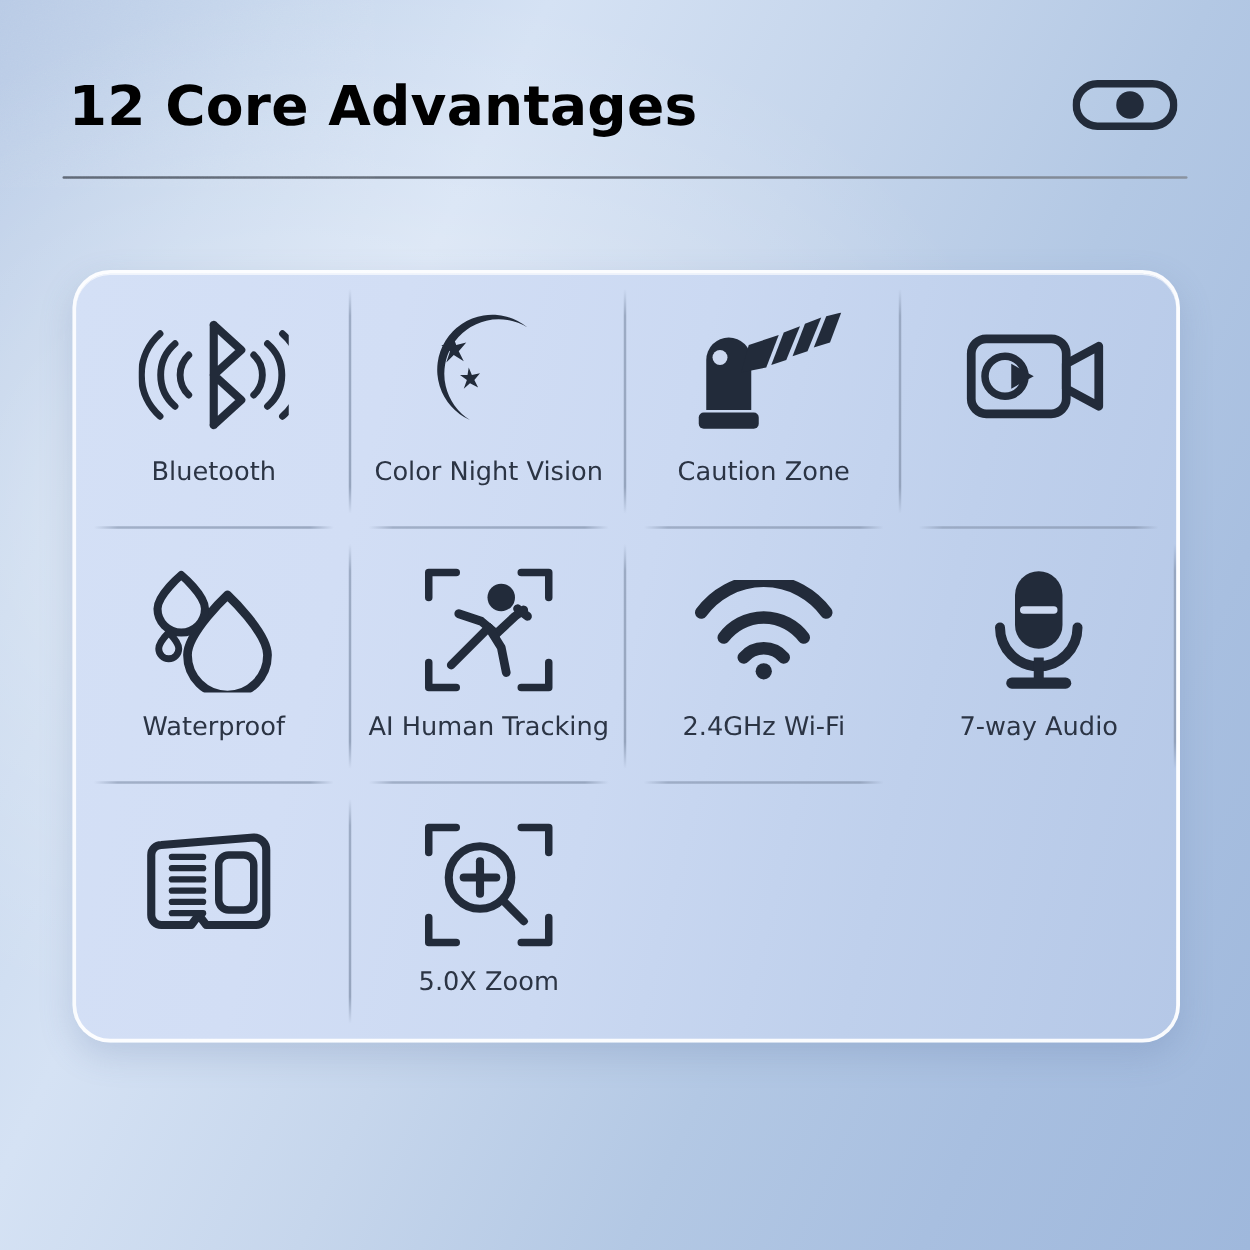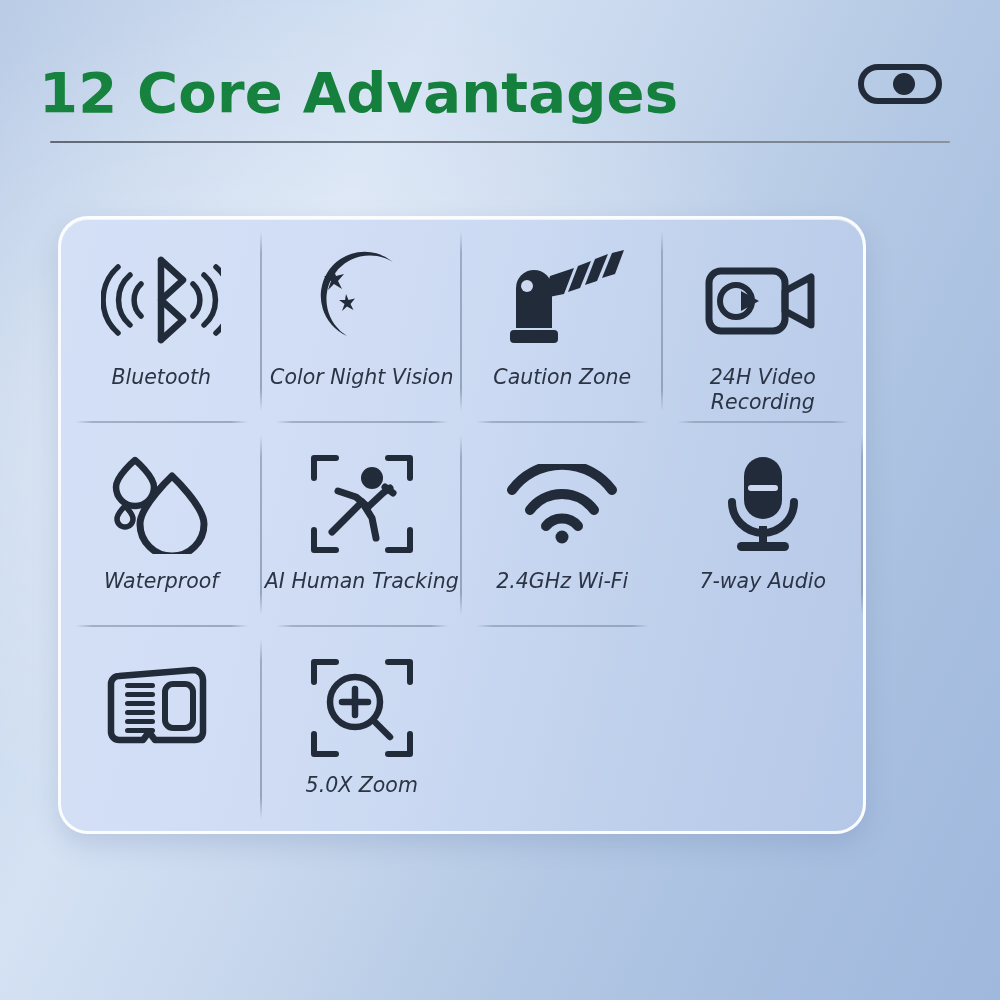--- a/index.html
+++ b/index.html
@@ -31,26 +31,26 @@
   
   #header {
     position: absolute;
     left: 0; top: 0;
     width: 1000px;
     height: 150px;
   }
 
   #page-title {
     position: absolute;
-    left: 39px;
+    left: 55px;
     top: 60px;
-    font-size: 56px;
+    font-size: 44px;
     font-weight: 700;
     letter-spacing: 0.2px;
-    color: #15803d;
+    color: #000000;
     white-space: nowrap;
     font-family: "DejaVu Sans", sans-serif;
   }
 
   #toggle-icon {
     position: absolute;
     right: 58px;
     top: 64px;
     width: 84px;
     height: 40px;
@@ -64,31 +64,30 @@
     height: 2px;
     background: linear-gradient(90deg, #5f6876 0%, #6b737f 55%, #8a93a0 100%);
     border-radius: 1px;
   }
 
   
   #advantages-card {
     position: absolute;
     left: 58px;
     top: 216px;
-    width: 808px;
+    width: 886px;
     height: 618px;
     border-radius: 30px;
     border: 3px solid rgba(255,255,255,0.92);
     background:
       linear-gradient(104deg, #d4e0f6 0%, #d2def5 26%, #cbd9f2 50%, #bfd0ec 74%, #b5c8e7 100%);
     box-shadow:
       0 10px 26px rgba(90,115,160,0.22),
       inset 0 1px 0 rgba(255,255,255,0.65);
     overflow: hidden;
-    font-style: italic;
   }
 
   #grid {
     position: absolute;
     inset: 0;
     display: grid;
     grid-template-columns: repeat(4, 1fr);
     grid-template-rows: repeat(3, 1fr);
   }
 
@@ -210,22 +209,20 @@
       <div class="cell-icon">
         <svg viewBox="0 0 120 90" width="120" height="90">
           <g fill="none" stroke="#222b3a" stroke-width="7" stroke-linejoin="round" stroke-linecap="round">
             <rect x="6" y="16" width="76" height="60" rx="12"></rect>
             <path d="M82 36 L108 22 L108 70 L82 56 Z"></path>
             <path d="M33 30 A16 16 0 1 0 33 62 A16 16 0 1 0 33 30 Z" stroke-width="6"></path>
           </g>
           <path d="M38 36 L56 46 L38 56 Z" fill="#222b3a"></path>
         </svg>
       </div>
-      <div class="cell-label">24H Video
-Recording</div>
     </div>
 
     <div class="cell vline hline">
       <div class="cell-icon">
         <svg viewBox="0 0 110 100" width="110" height="100">
           <g fill="none" stroke="#222b3a" stroke-width="7" stroke-linejoin="round">
             <path d="M66 22 C66 22 98 52 98 70 A32 32 0 0 1 34 70 C34 52 66 22 66 22 Z"></path>
             <path d="M29 6 C29 6 48 22 48 33 A19 19 0 0 1 10 33 C10 22 29 6 29 6 Z" stroke-width="6.5"></path>
             <path d="M19 52 C19 52 27 60 27 65 A8 8 0 0 1 11 65 C11 60 19 52 19 52 Z" stroke-width="5.5"></path>
           </g>

